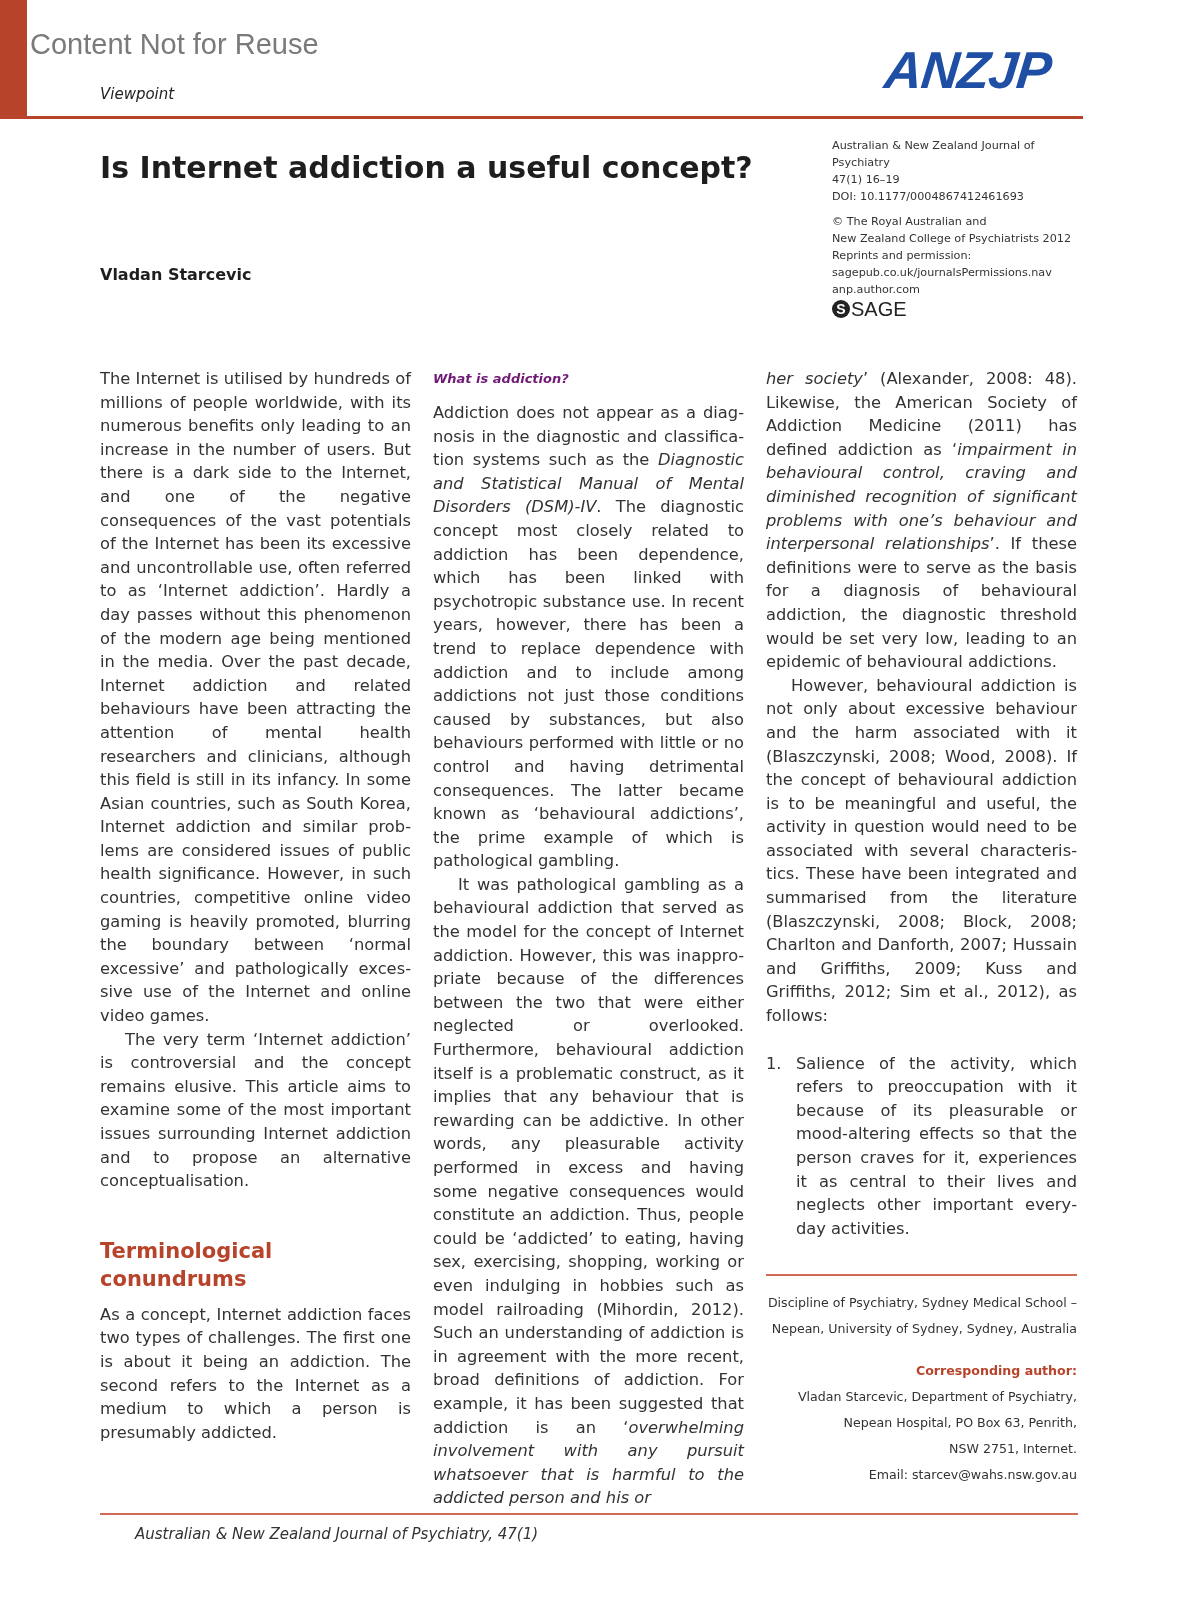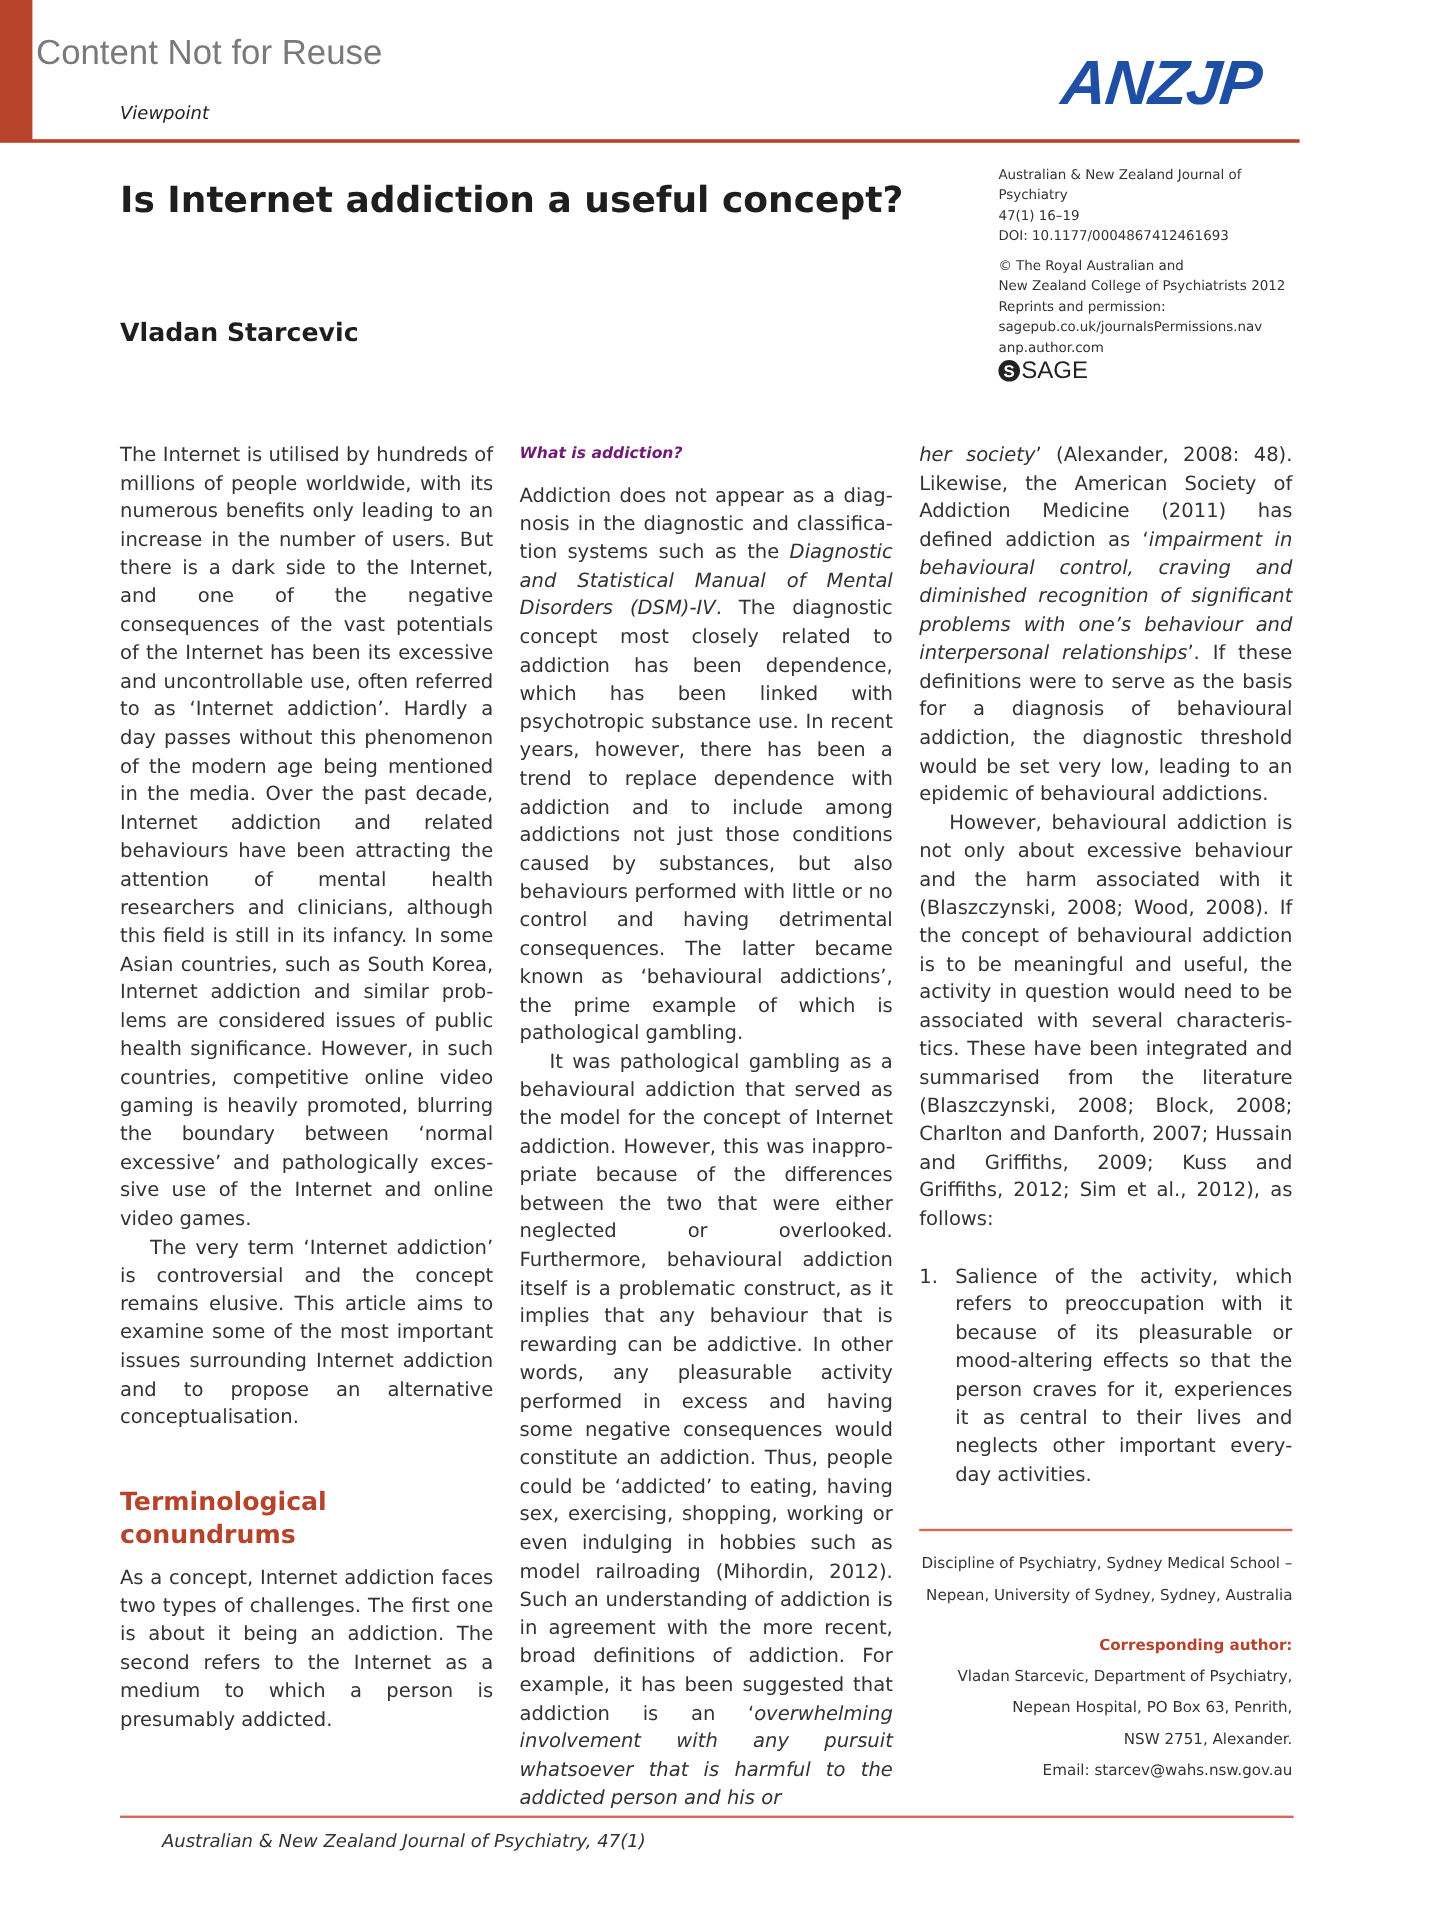--- a/index.html
+++ b/index.html
@@ -6,21 +6,21 @@
   body { width: 1200px; height: 1601px; position: relative; overflow: hidden;
          font-family: "DejaVu Sans", sans-serif; color: #2a2a2a; }
   .side-bar { position: absolute; left: 0; top: 0; width: 27px; height: 118px; background: #b8432b; }
   .top-rule { position: absolute; left: 0; top: 116px; width: 1083px; height: 3px; background: #b8432b; }
   .watermark { position: absolute; left: 30px; top: 28px; font-family: "Liberation Sans", sans-serif;
                font-size: 29px; color: #7a7a7a; }
   .section-tag { position: absolute; left: 100px; top: 85px; font-style: italic; font-size: 15px; color: #222; }
   .logo { position: absolute; left: 885px; top: 40px; font-family: "Liberation Sans", sans-serif; font-weight: 700;
           font-style: italic; font-size: 52px; color: #1f4fa5; letter-spacing: -1px; transform: skewX(-6deg); }
   .title { position: absolute; left: 100px; top: 150px; font-size: 30px; font-weight: 700; color: #1e1e1e; }
-  .author { position: absolute; left: 100px; top: 265px; font-size: 21px; font-weight: 700; color: #1e1e1e; }
+  .author { position: absolute; left: 100px; top: 265px; font-size: 16px; font-weight: 700; color: #1e1e1e; }
   .meta { position: absolute; left: 832px; top: 137px; font-size: 11.2px; line-height: 17px; color: #333; width: 260px; }
   .meta .journal { }
   .meta .gap { height: 8px; }
   .sage { font-family: "Liberation Sans", sans-serif; font-size: 20px; color: #222; margin-top: 2px; display: flex; align-items: center; }
   .sage-s { display: inline-block; width: 18px; height: 18px; border-radius: 50%; background: #222; color: #fff; font-size: 14px;
             text-align: center; line-height: 18px; font-weight: 700; margin-right: 1px; }
   .col { position: absolute; top: 367px; width: 311px; font-size: 16.3px; line-height: 23.6px; color: #333;
          text-align: justify; hyphens: manual; }
   .col1 { left: 100px; }
   .col2 { left: 433px; }
@@ -86,19 +86,19 @@
   <div class="numlist">
     <span class="num">1.</span>
     <span class="txt">Salience of the activity, which refers to preoccupation with it because of its pleasurable or mood-altering effects so that the person craves for it, experiences it as central to their lives and neglects other important every­day activities.</span>
   </div>
   <div class="affil-rule"></div>
   <div class="affil">
     <div>Discipline of Psychiatry, Sydney Medical School – Nepean, University of Sydney, Sydney, Australia</div>
     <div class="corr-label">Corresponding author:</div>
     <div>Vladan Starcevic, Department of Psychiatry,</div>
     <div>Nepean Hospital, PO Box 63, Penrith,</div>
-    <div>NSW 2751, Alexander.</div>
+    <div>NSW 2751, Internet.</div>
     <div>Email: starcev@wahs.nsw.gov.au</div>
   </div>
 </div>
 
 <div class="footer-rule"></div>
 <div class="footer">Australian &amp; New Zealand Journal of Psychiatry, 47(1)</div>
 
 </body></html>

